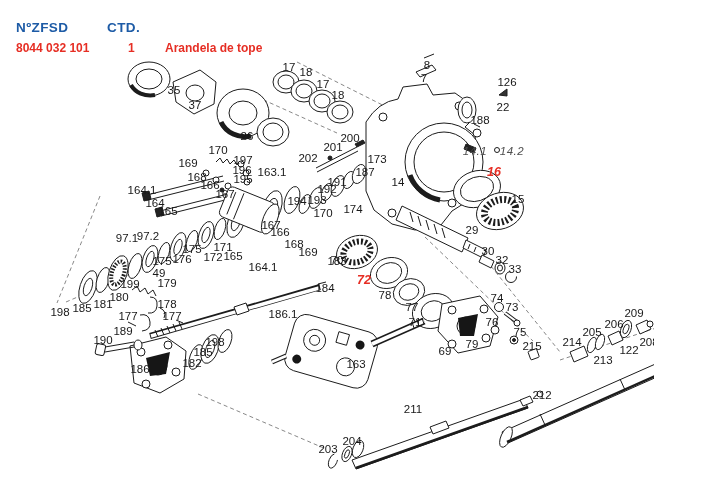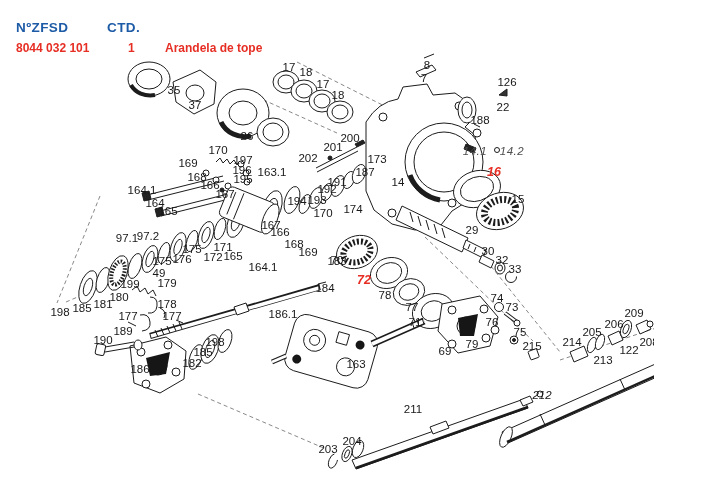--- a/index.html
+++ b/index.html
@@ -455,19 +455,19 @@
       <span class="plabel" style="left: 520px; top: 333px;">75</span>
       <span class="plabel" style="left: 532px; top: 347px;">215</span>
       <span class="plabel" style="left: 572px; top: 343px;">214</span>
       <span class="plabel" style="left: 592px; top: 333px;">205</span>
       <span class="plabel" style="left: 614px; top: 325px;">206</span>
       <span class="plabel" style="left: 634px; top: 314px;">209</span>
       <span class="plabel" style="left: 669px; top: 329px;">210</span>
       <span class="plabel" style="left: 649px; top: 343px;">208</span>
       <span class="plabel" style="left: 629px; top: 351px;">122</span>
       <span class="plabel" style="left: 603px; top: 361px;">213</span>
-      <span class="plabel" style="left: 542px; top: 396px; font-style: italic;">212</span>
+      <span class="plabel" style="left: 542px; top: 396px;">212</span>
       <span class="plabel" style="left: 413px; top: 410px;">211</span>
       <span class="plabel" style="left: 356px; top: 365px;">163</span>
       <span class="plabel" style="left: 352px; top: 442px;">204</span>
       <span class="plabel" style="left: 328px; top: 450px;">203</span>
     </div>
 </div>
 
 </body></html>

